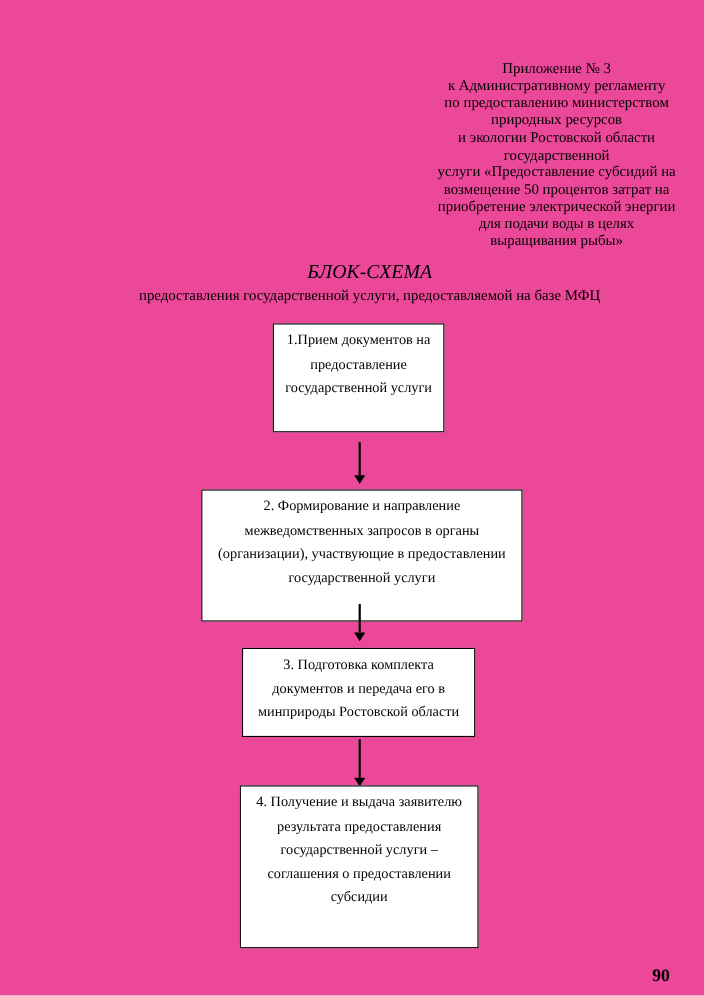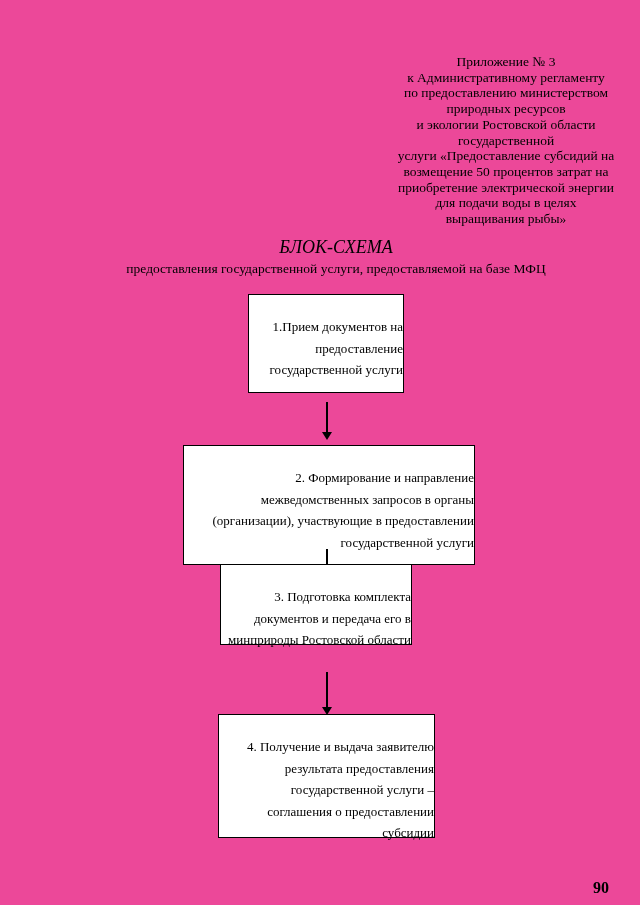--- a/index.html
+++ b/index.html
@@ -43,30 +43,30 @@
     width: 608px;
     text-align: center;
     font-size: 13.5px;
     line-height: 16px;
   }
   .fc-box {
     position: absolute;
     box-sizing: border-box;
     border: 1px solid #000000;
     background: #ffffff;
-    text-align: right;
+    text-align: center;
     font-size: 13px;
     line-height: 21.5px;
     white-space: pre-line;
-    padding-top: 21px;
+    padding-top: 3px;
   }
   .box1 { left: 248px; top: 294px; width: 156px; height: 99px; }
   .box2 { left: 183px; top: 445px; width: 292px; height: 120px; }
-  .box3 { left: 220px; top: 564px; width: 192px; height: 81px; }
-  .box4 { left: 218px; top: 714px; width: 217px; height: 124px; }
+  .box3 { left: 220px; top: 589px; width: 212px; height: 81px; }
+  .box4 { left: 218px; top: 714px; width: 217px; height: 148px; }
   .arrow {
     position: absolute;
     left: 321px;
     width: 12px;
   }
   .arrow .shaft {
     width: 2px;
     margin: 0 auto;
     background: #000000;
   }

